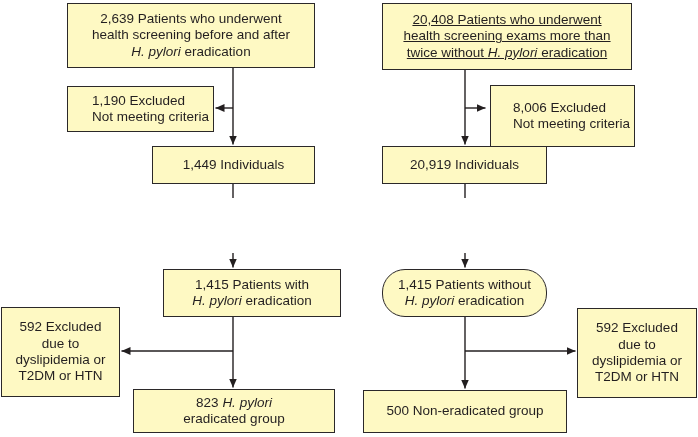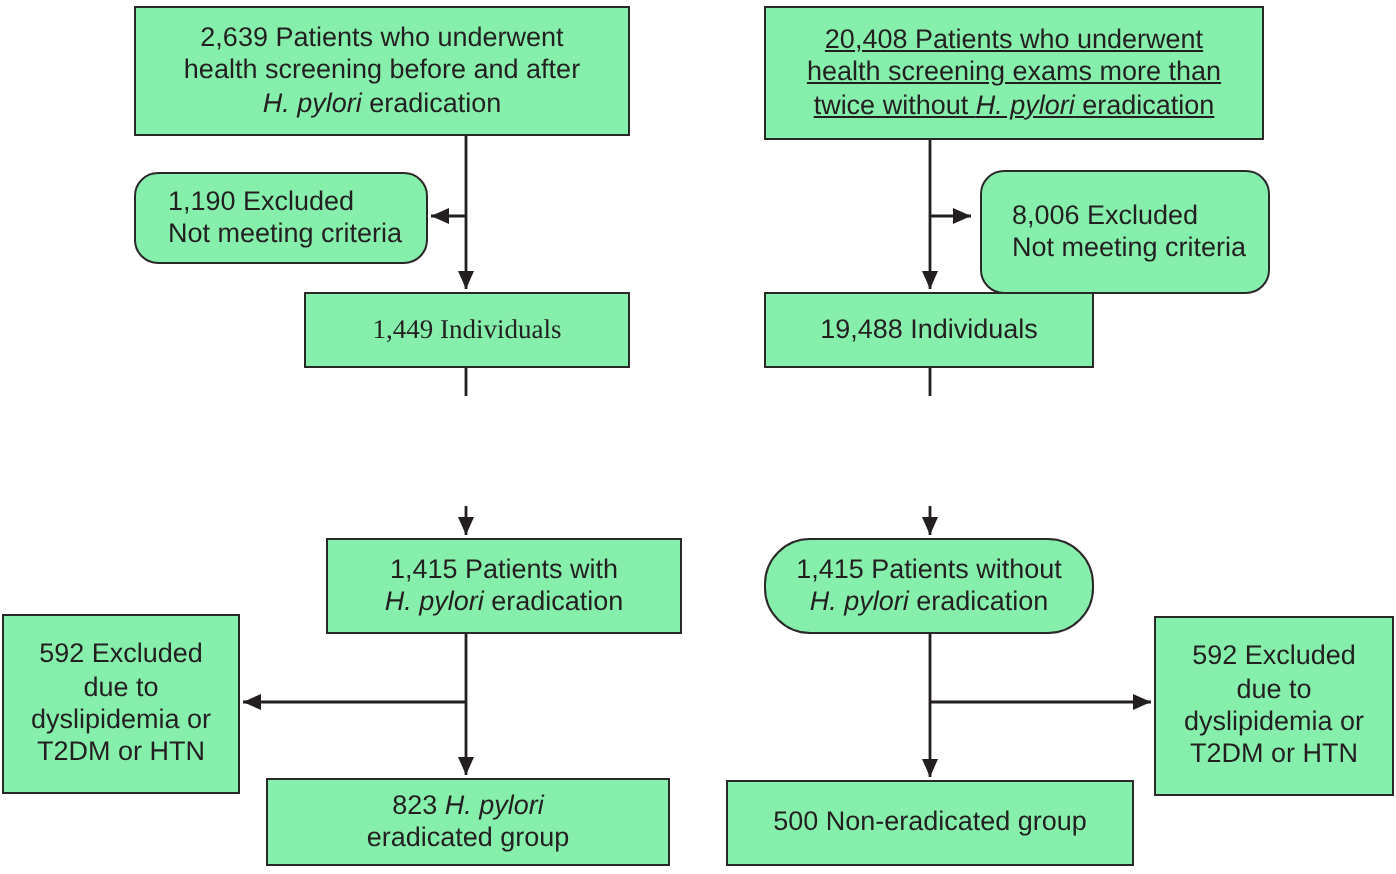--- a/index.html
+++ b/index.html
@@ -20,45 +20,44 @@
     left: 0;
     top: 0;
     width: 698px;
     height: 437px;
     pointer-events: none;
   }
   .box {
     position: absolute;
     box-sizing: border-box;
     border: 1.5px solid #2b2829;
-    background: #86efac;
+    background: #fef9c3;
     color: #231f20;
     font-size: 13.5px;
     line-height: 1.22;
     display: flex;
     align-items: center;
     justify-content: center;
     text-align: center;
     padding: 2px 4px;
   }
   .box.left-align {
-    justify-content: center;
+    justify-content: flex-end;
     text-align: left;
     padding-left: 8px;
-    border-radius: 12px;
   }
   .box i {
     font-style: italic;
   }
   
   .b-top-left        { left: 67px;  top: 3px;   width: 248px; height: 65px; }
   .b-top-right       { left: 382px; top: 3px;   width: 250px; height: 67px; text-decoration: underline; }
   .b-excl-left       { left: 67px;  top: 86px;  width: 147px; height: 46px; }
   .b-excl-right      { left: 490px; top: 85px;  width: 145px; height: 62px; }
-  .b-ind-left        { left: 152px; top: 146px; width: 163px; height: 38px; font-family: Liberation Serif, serif; }
+  .b-ind-left        { left: 152px; top: 146px; width: 163px; height: 38px; }
   .b-ind-right       { left: 382px; top: 146px; width: 165px; height: 38px; }
   .b-matching        { left: 210px; top: 198px; width: 280px; height: 55px; }
   .b-cohort-left     { left: 163px; top: 269px; width: 178px; height: 48px; }
   .b-cohort-right    { left: 382px; top: 269px; width: 165px; height: 48px; border-radius: 23px; }
   .b-excl592-left    { left: 1px;   top: 307px; width: 119px; height: 90px; }
   .b-excl592-right   { left: 577px; top: 308px; width: 120px; height: 90px; }
   .b-final-left      { left: 133px; top: 389px; width: 202px; height: 44px; }
   .b-final-right     { left: 363px; top: 390px; width: 204px; height: 43px; }
 </style>
 </head>
@@ -104,21 +103,21 @@
 
   <div class="box left-align b-excl-right">
     <span>8,006 Excluded<br>Not meeting criteria</span>
   </div>
 
   <div class="box b-ind-left">
     <span>1,449 Individuals</span>
   </div>
 
   <div class="box b-ind-right">
-    <span>19,488 Individuals</span>
+    <span>20,919 Individuals</span>
   </div>
 
 
   <div class="box b-cohort-left">
     <span>1,415 Patients with<br><i>H. pylori</i> eradication</span>
   </div>
 
   <div class="box b-cohort-right">
     <span>1,415 Patients without<br><i>H. pylori</i> eradication</span>
   </div>

